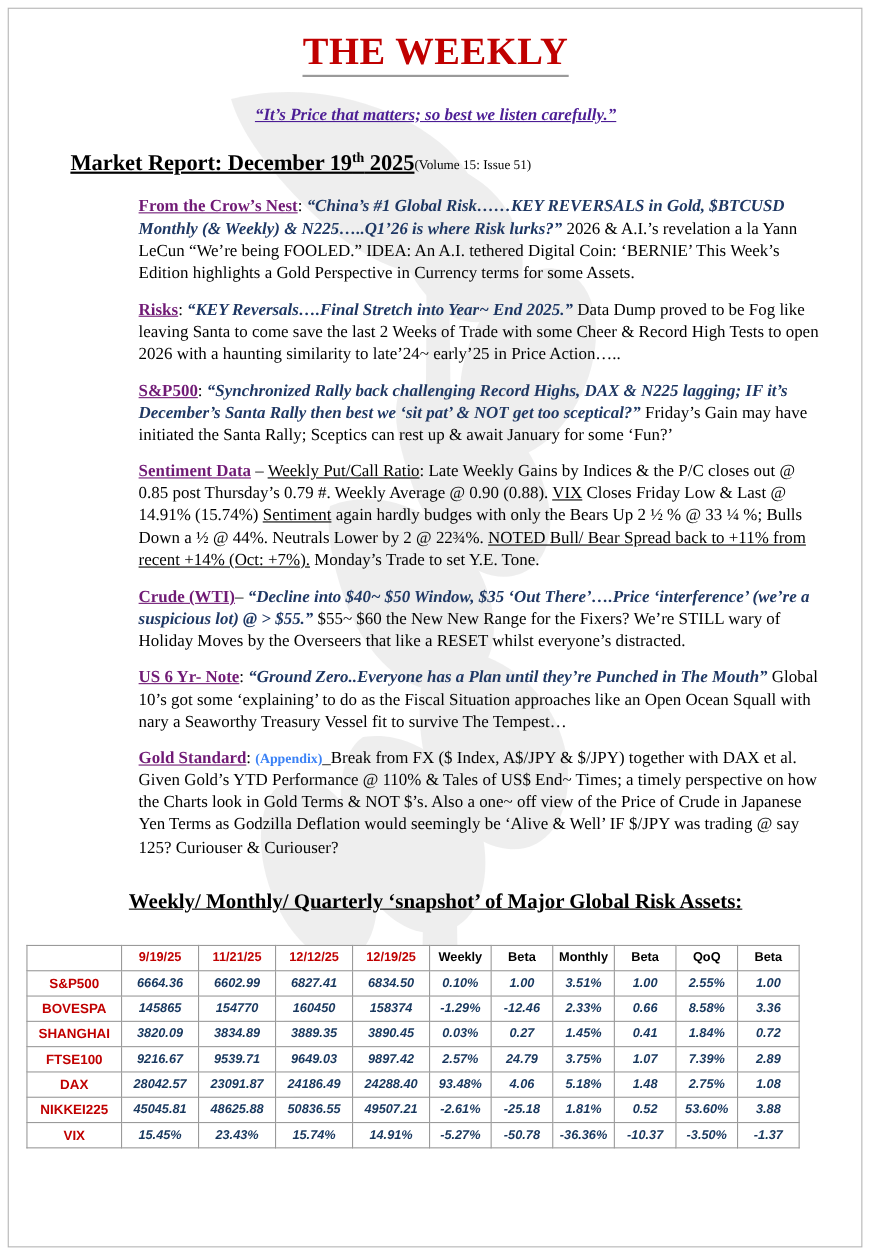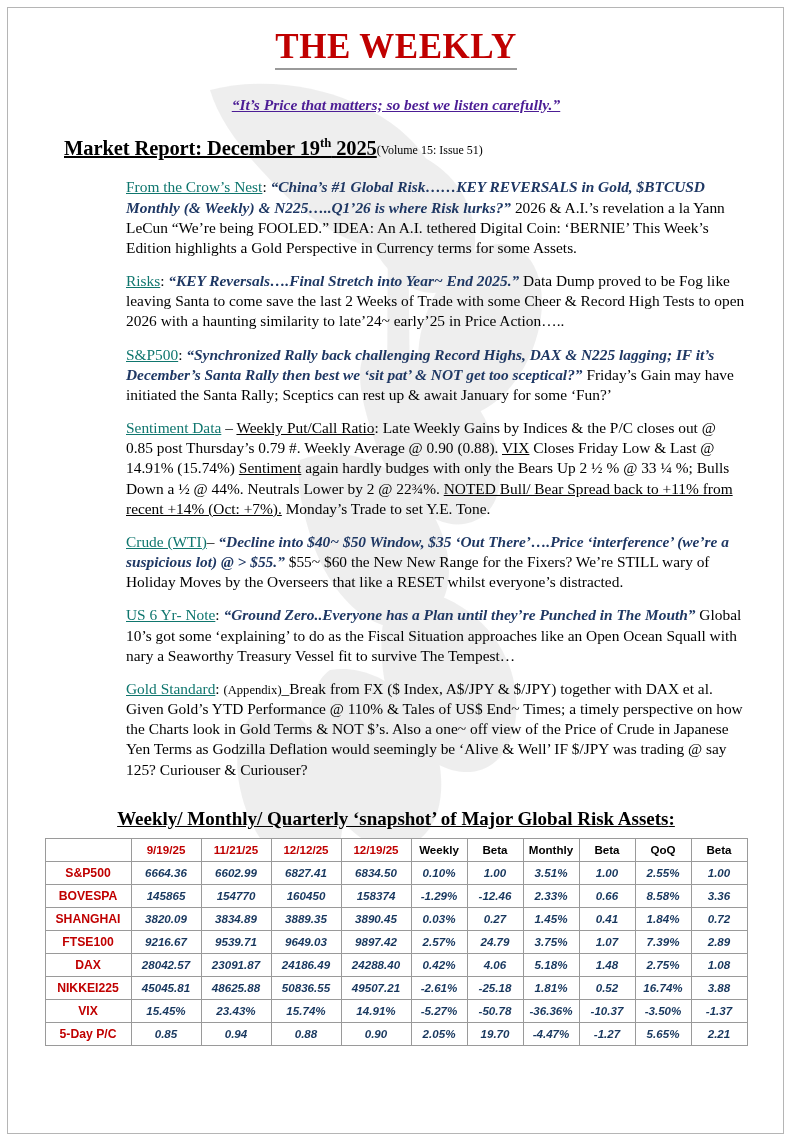--- a/index.html
+++ b/index.html
@@ -95,34 +95,34 @@
     margin-bottom: 13px;
     font-size: 15.4px;
     line-height: 1.31;
     text-align: left;
   }
   .section p {
     margin: 0;
     text-indent: 0;
   }
   .sec-head {
-    color: #0f766e;
-    font-weight: normal;
+    color: #701a75;
+    font-weight: bold;
     text-decoration: underline;
     white-space: nowrap;
   }
   .sec-head-plain {
     color: #000000;
     font-weight: normal;
     text-decoration: none;
   }
   .appendix {
-    color: #000000;
+    color: #3b82f6;
     font-size: 0.82em;
-    font-weight: normal;
+    font-weight: bold;
     text-decoration: none;
   }
   .quote {
     font-style: italic;
     color: #1F3864;
     font-weight: bold;
   }
   .hang {
     display: block;
     padding-left: 62px;
@@ -136,23 +136,23 @@
     text-align: center;
     font-size: 19px;
     font-weight: bold;
   }
   .table-heading span {
     text-decoration: underline;
   }
 
   
   .table-wrap {
-    margin-top: 8px;
+    margin-top: 28px;
     display: flex;
-    justify-content: center;
+    justify-content: flex-start;
   }
   table.snapshot {
     border-collapse: collapse;
     font-family: "Liberation Sans", "DejaVu Sans", sans-serif;
     font-size: 11.6px;
     width: 660px;
     table-layout: fixed;
   }
   table.snapshot th,
   table.snapshot td {
@@ -340,63 +340,50 @@
             <td class="val">1.07</td>
             <td class="val">7.39%</td>
             <td class="val">2.89</td>
           </tr>
           <tr>
             <td class="rowlabel">DAX</td>
             <td class="val">28042.57</td>
             <td class="val">23091.87</td>
             <td class="val">24186.49</td>
             <td class="val">24288.40</td>
-            <td class="val">0.42%</td>
+            <td class="val">93.48%</td>
             <td class="val">4.06</td>
             <td class="val">5.18%</td>
             <td class="val">1.48</td>
             <td class="val">2.75%</td>
             <td class="val">1.08</td>
           </tr>
           <tr>
             <td class="rowlabel">NIKKEI225</td>
             <td class="val">45045.81</td>
             <td class="val">48625.88</td>
             <td class="val">50836.55</td>
             <td class="val">49507.21</td>
             <td class="val">-2.61%</td>
             <td class="val">-25.18</td>
             <td class="val">1.81%</td>
             <td class="val">0.52</td>
-            <td class="val">16.74%</td>
+            <td class="val">53.60%</td>
             <td class="val">3.88</td>
           </tr>
           <tr>
             <td class="rowlabel">VIX</td>
             <td class="val">15.45%</td>
             <td class="val">23.43%</td>
             <td class="val">15.74%</td>
             <td class="val">14.91%</td>
             <td class="val">-5.27%</td>
             <td class="val">-50.78</td>
             <td class="val">-36.36%</td>
             <td class="val">-10.37</td>
             <td class="val">-3.50%</td>
             <td class="val">-1.37</td>
           </tr>
-          <tr>
-            <td class="rowlabel">5-Day P/C</td>
-            <td class="val">0.85</td>
-            <td class="val">0.94</td>
-            <td class="val">0.88</td>
-            <td class="val">0.90</td>
-            <td class="val">2.05%</td>
-            <td class="val">19.70</td>
-            <td class="val">-4.47%</td>
-            <td class="val">-1.27</td>
-            <td class="val">5.65%</td>
-            <td class="val">2.21</td>
-          </tr>
         </tbody>
     </table>
   </div>
 
 </div>
 
 </body></html>

